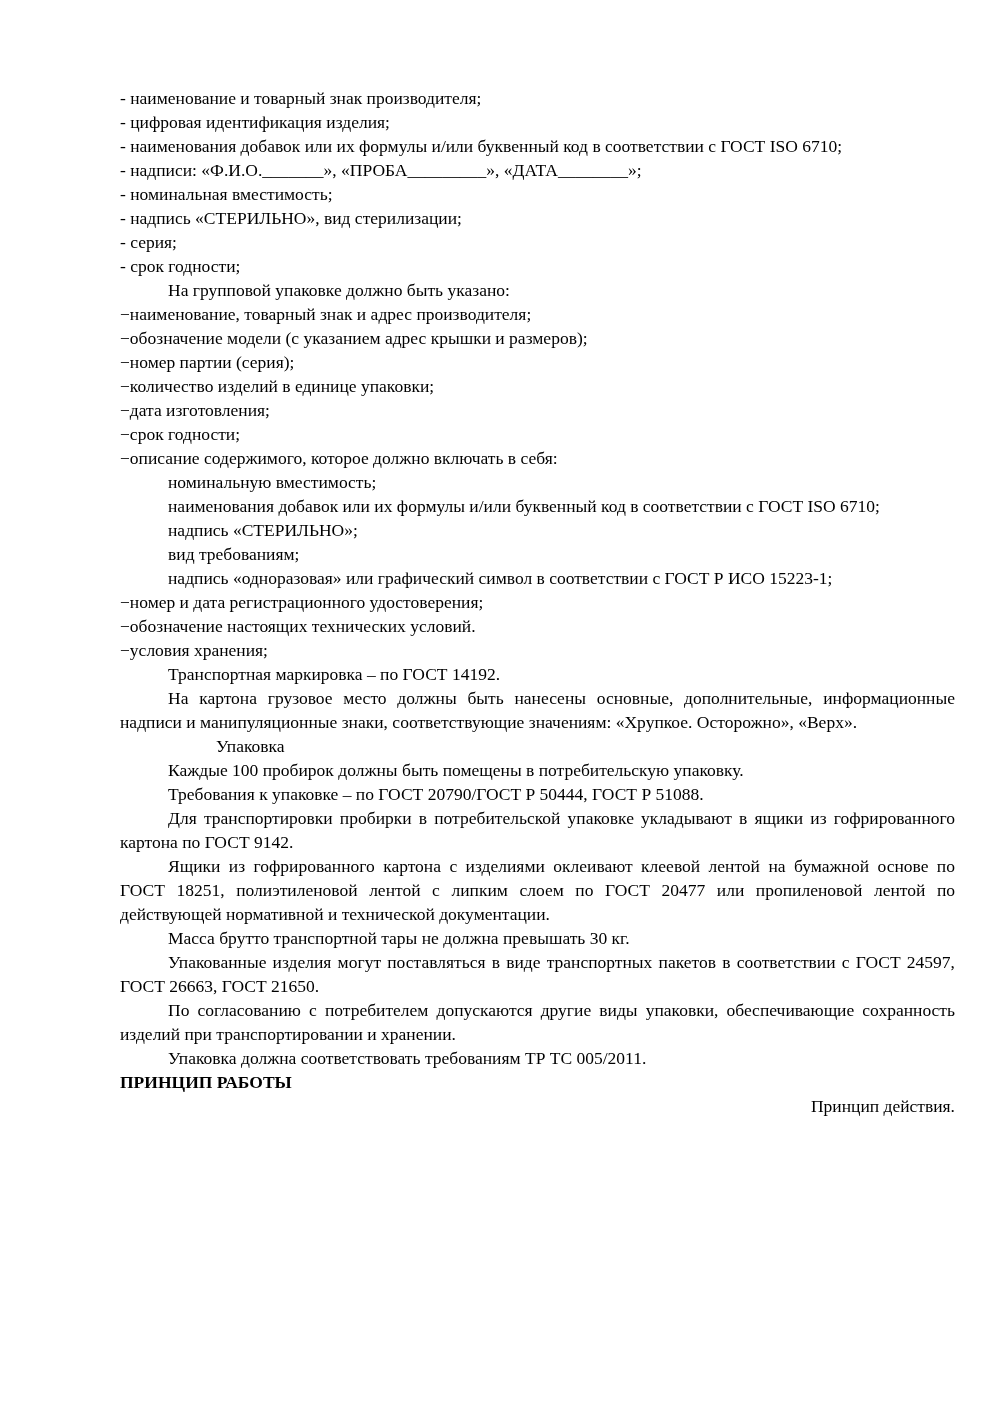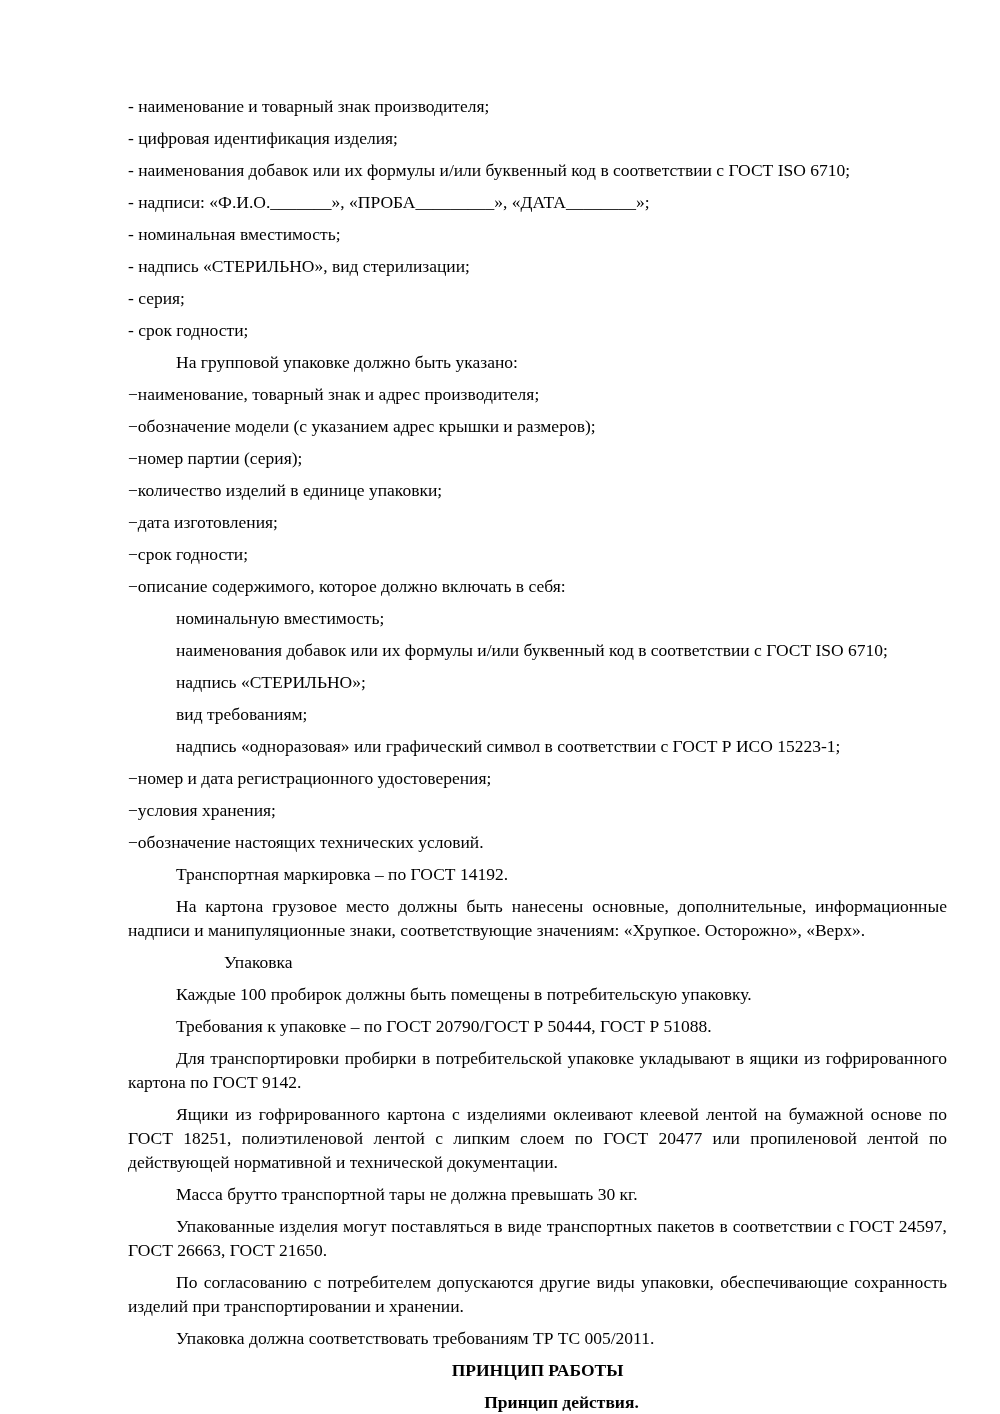--- a/index.html
+++ b/index.html
@@ -12,42 +12,41 @@
     min-height: 1414px;
     box-sizing: border-box;
     background: #ffffff;
     color: #000000;
     padding: 86px 45px 60px 120px;
     font-family: "Liberation Serif", "DejaVu Serif", serif;
     font-size: 17.5px;
     line-height: 24px;
   }
   .doc p, .doc h3 {
-    margin: 8px;
+    margin: 0;
     padding: 0;
     font-size: inherit;
     line-height: inherit;
   }
   .p { text-align: justify; }
   .ind { text-indent: 48px; }
   .h-pack {
     font-weight: normal;
     text-align: left;
     text-indent: 96px;
     margin-top: 25px;
   }
   .h-center {
     font-weight: bold;
-    text-align: center;
     margin-top: 27px;
     margin-bottom: 5px;
   }
   .lead {
-    font-weight: bold;
-    text-align: center;
+    font-weight: normal;
+    text-align: right;
   }
 </style>
 </head>
 <body>
 
 <div class="doc">
 
   <p class="p">- наименование и товарный знак производителя;</p>
   <p class="p">- цифровая идентификация изделия;</p>
   <p class="p">- наименования добавок или их формулы и/или буквенный код в соответствии с ГОСТ ISO 6710;</p>
@@ -67,22 +66,22 @@
   <p class="p">−срок годности;</p>
   <p class="p">−описание содержимого, которое должно включать в себя:</p>
 
   <p class="p ind">номинальную вместимость;</p>
   <p class="p ind">наименования добавок или их формулы и/или буквенный код в соответствии с ГОСТ ISO 6710;</p>
   <p class="p ind">надпись «СТЕРИЛЬНО»;</p>
   <p class="p ind">вид требованиям;</p>
   <p class="p ind">надпись «одноразовая» или графический символ в соответствии с ГОСТ Р ИСО 15223-1;</p>
 
   <p class="p">−номер и дата регистрационного удостоверения;</p>
+  <p class="p">−обозначение настоящих технических условий.</p>
   <p class="p">−условия хранения;</p>
-  <p class="p">−обозначение настоящих технических условий.</p>
 
   <p class="p ind">Транспортная маркировка – по ГОСТ 14192.</p>
   <p class="p ind">На картона грузовое место должны быть нанесены основные, дополнительные, информационные надписи и манипуляционные знаки, соответствующие значениям: «Хрупкое. Осторожно», «Верх».</p>
 
   <h3 class="h-pack">Упаковка</h3>
 
   <p class="p ind">Каждые 100 пробирок должны быть помещены в потребительскую упаковку.</p>
   <p class="p ind">Требования к упаковке – по ГОСТ 20790/ГОСТ Р 50444, ГОСТ Р 51088.</p>
   <p class="p ind">Для транспортировки пробирки в потребительской упаковке укладывают в ящики из гофрированного картона по ГОСТ 9142.</p>
   <p class="p ind">Ящики из гофрированного картона с изделиями оклеивают клеевой лентой на бумажной основе по ГОСТ 18251, полиэтиленовой лентой с липким слоем по ГОСТ 20477 или пропиленовой лентой по действующей нормативной и технической документации.</p>

